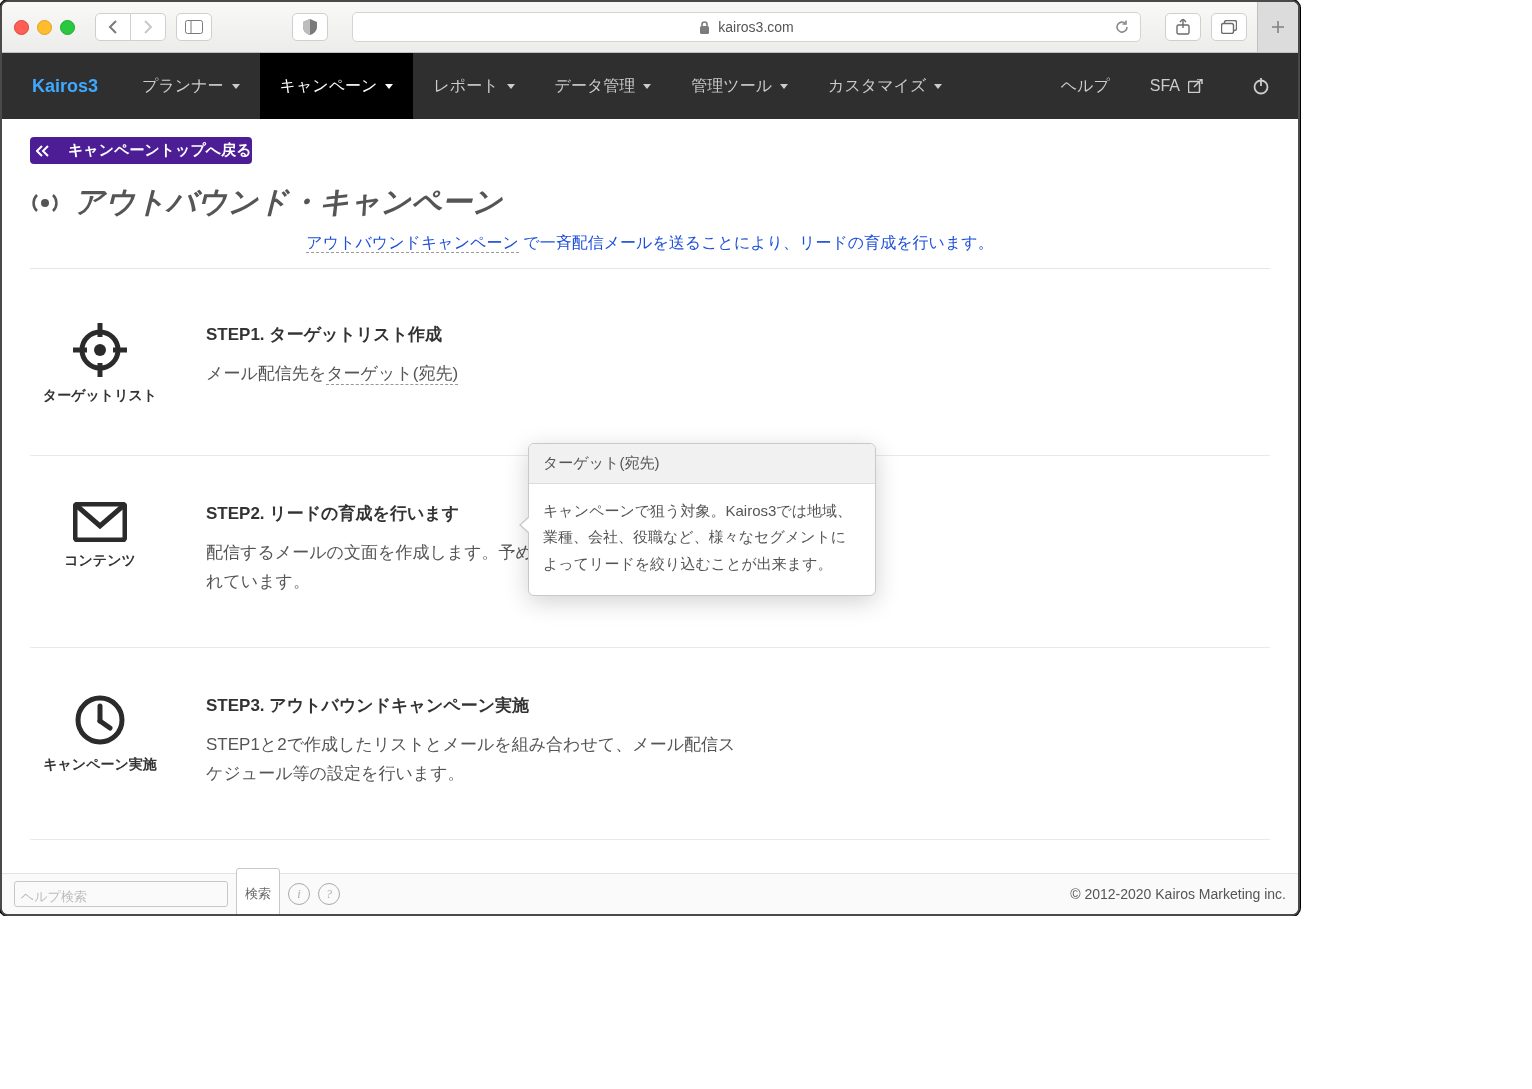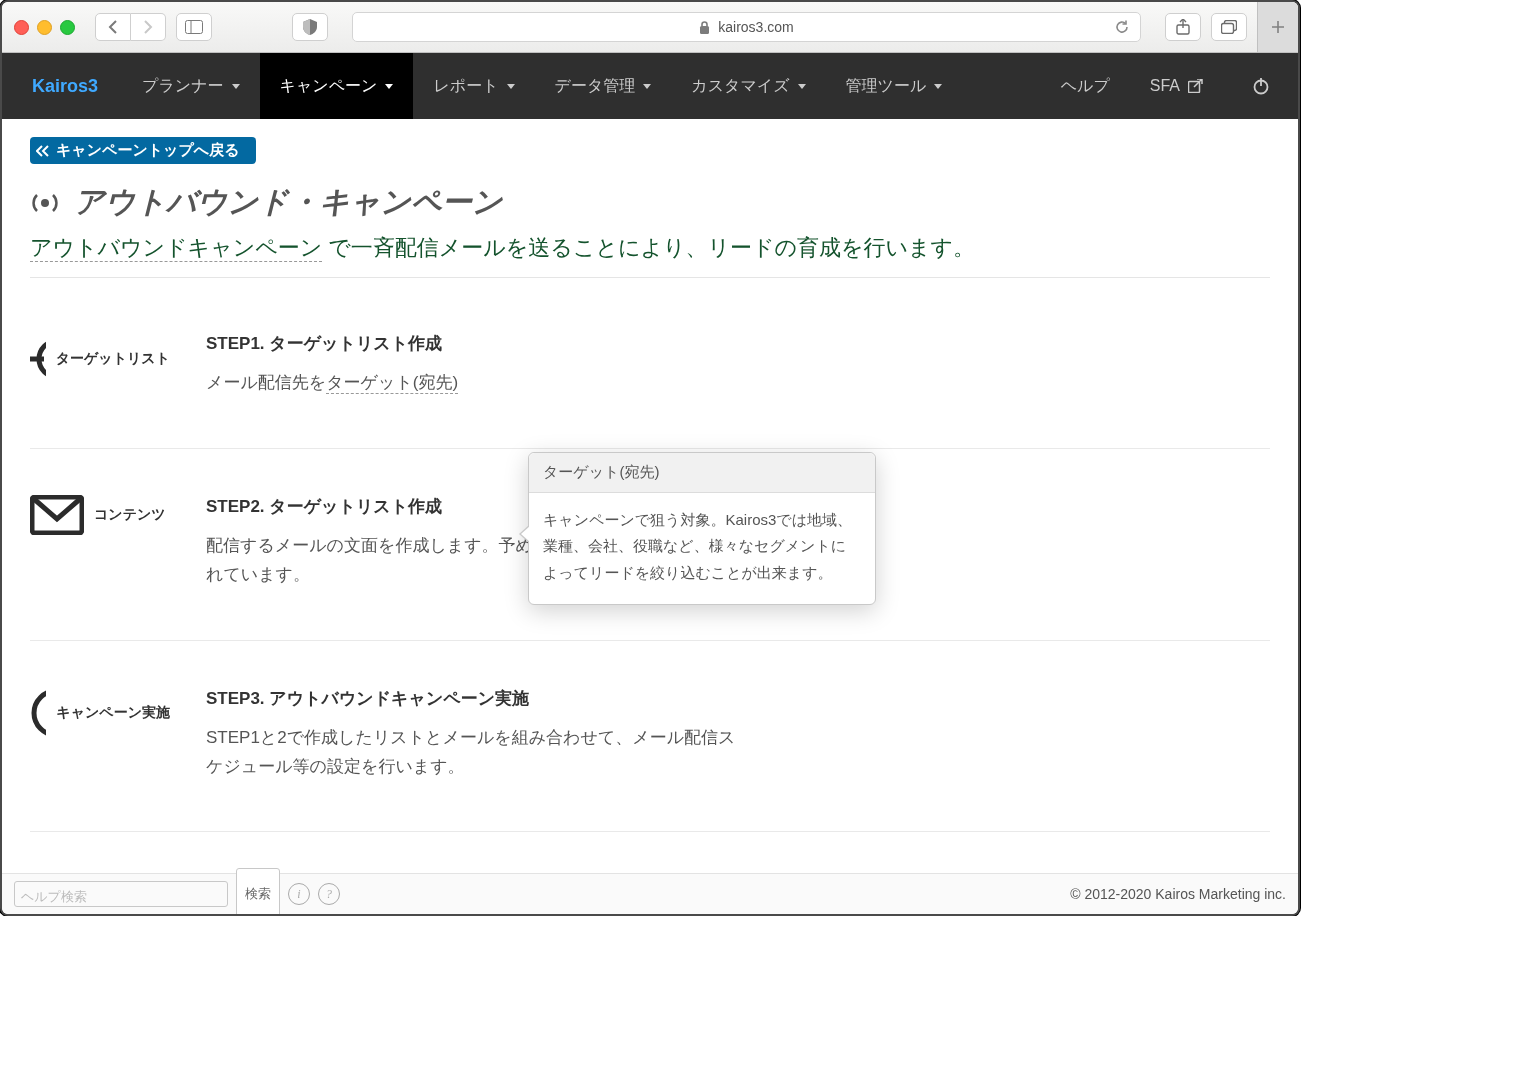--- a/index.html
+++ b/index.html
@@ -24,28 +24,28 @@
 .appnav{height:66px;background:#2f2f2f;display:flex;align-items:stretch;padding:0 0 0 30px;color:#ccc;font-size:16px;}
 .brand{color:#3fa9ff;font-weight:600;font-size:18px;display:flex;align-items:center;padding-right:24px;}
 .navitem{display:flex;align-items:center;padding:0 20px;gap:8px;cursor:pointer;}
 .navitem.active{background:#000;color:#fff;}
 .caret{width:0;height:0;border-left:4px solid transparent;border-right:4px solid transparent;border-top:5px solid #ccc;}
 .navitem.active .caret{border-top-color:#fff;}
 .navright{margin-left:auto;display:flex;align-items:stretch;}
 .pwr{padding:0 28px;display:flex;align-items:center;}
 
 .content{flex:1;overflow:auto;padding:18px 28px 0 28px;position:relative;}
-.backbtn{display:inline-flex;align-items:center;background:#0369a1;color:#fff;border-radius:4px;padding:4px 16px 4px 6px;font-size:15px;font-weight:600;gap:6px;}
+.backbtn{display:inline-flex;align-items:center;background:#4c1d95;color:#fff;border-radius:4px;padding:4px 0 4px 6px;font-size:15px;font-weight:600;gap:18px;}
 h1{display:flex;align-items:center;gap:14px;font-size:30px;font-weight:600;color:#555;margin:18px 0 10px 0;font-style:italic;}
-.subtitle{font-size:22px;color:#14532d;margin-bottom:14px;}
+.subtitle{font-size:16px;color:#1d4ed8;margin-bottom:14px;text-align:center;}
 .dotted{border-bottom:1px dashed #999;padding-bottom:1px;display:inline;}
 .rule{border-bottom:1px solid #e5e5e5;margin:0 0 0 0;}
 .steps{margin-top:8px;}
 .step{display:flex;gap:36px;padding:46px 0 50px 0;border-bottom:1px solid #e9e9e9;align-items:flex-start;}
-.stepicon{width:140px;display:flex;flex-direction:row;align-items:center;gap:10px;color:#333;}
+.stepicon{width:140px;display:flex;flex-direction:column;align-items:center;gap:10px;color:#333;}
 .stepicon .lbl{font-size:14px;font-weight:600;white-space:nowrap;}
 .steptxt{max-width:530px;}
 .steptitle{font-weight:700;font-size:17px;color:#333;margin-bottom:14px;}
 .stepdesc{font-size:17px;color:#555;line-height:1.7;}
 
 .tooltip{position:absolute;left:498px;top:166px;width:346px;background:#fff;border:1px solid #c9c9c9;border-radius:6px;box-shadow:0 6px 24px rgba(0,0,0,.18);}
 .tooltip .tthead{background:#f1f1f1;border-bottom:1px solid #dcdcdc;padding:10px 14px;font-size:15px;border-radius:6px 6px 0 0;color:#555;}
 .tooltip .ttbody{padding:14px 14px 18px 14px;font-size:15px;line-height:1.75;color:#555;}
 .tooltip:before{content:"";position:absolute;left:-10px;top:72px;border-top:9px solid transparent;border-bottom:9px solid transparent;border-right:10px solid #c9c9c9;}
 .tooltip:after{content:"";position:absolute;left:-8px;top:73px;border-top:8px solid transparent;border-bottom:8px solid transparent;border-right:9px solid #fff;}
@@ -138,25 +138,25 @@
       </div>
     <div class="navitem">
         <span>レポート</span>
         <span class="caret"></span>
       </div>
     <div class="navitem">
         <span>データ管理</span>
         <span class="caret"></span>
       </div>
     <div class="navitem">
+        <span>管理ツール</span>
+        <span class="caret"></span>
+      </div>
+    <div class="navitem">
         <span>カスタマイズ</span>
-        <span class="caret"></span>
-      </div>
-    <div class="navitem">
-        <span>管理ツール</span>
         <span class="caret"></span>
       </div>
     <div class="navright">
       <div class="navitem">
           <span>ヘルプ</span>
         </div>
       <div class="navitem">
           <span>SFA</span>
           <svg width="16" height="14">
             <rect x="0.5" y="2.5" width="11" height="11" rx="1" fill="none" stroke="#ccc" stroke-width="1.5"></rect>
@@ -216,21 +216,21 @@
 
       <div class="step">
         <div class="stepicon">
           <svg width="54" height="40">
               <rect x="2" y="2" width="50" height="36" rx="3" fill="none" stroke="#2b2b2b" stroke-width="5"></rect>
               <path d="M4 4 L27 24 L50 4" fill="none" stroke="#2b2b2b" stroke-width="5"></path>
             </svg>
           <div class="lbl">コンテンツ</div>
         </div>
         <div class="steptxt">
-          <div class="steptitle">STEP2. ターゲットリスト作成</div>
+          <div class="steptitle">STEP2. リードの育成を行います</div>
           <div class="stepdesc">配信するメールの文面を作成します。予め文例やデザインが用意されています。</div>
         </div>
       </div>
 
       <div class="step">
         <div class="stepicon">
           <svg width="52" height="52">
               <circle cx="26" cy="26" r="22" fill="none" stroke="#2b2b2b" stroke-width="5"></circle>
               <line x1="26" y1="12" x2="26" y2="27" stroke="#2b2b2b" stroke-width="5" stroke-linecap="round"></line>
               <line x1="26" y1="27" x2="36" y2="34" stroke="#2b2b2b" stroke-width="5" stroke-linecap="round"></line>

